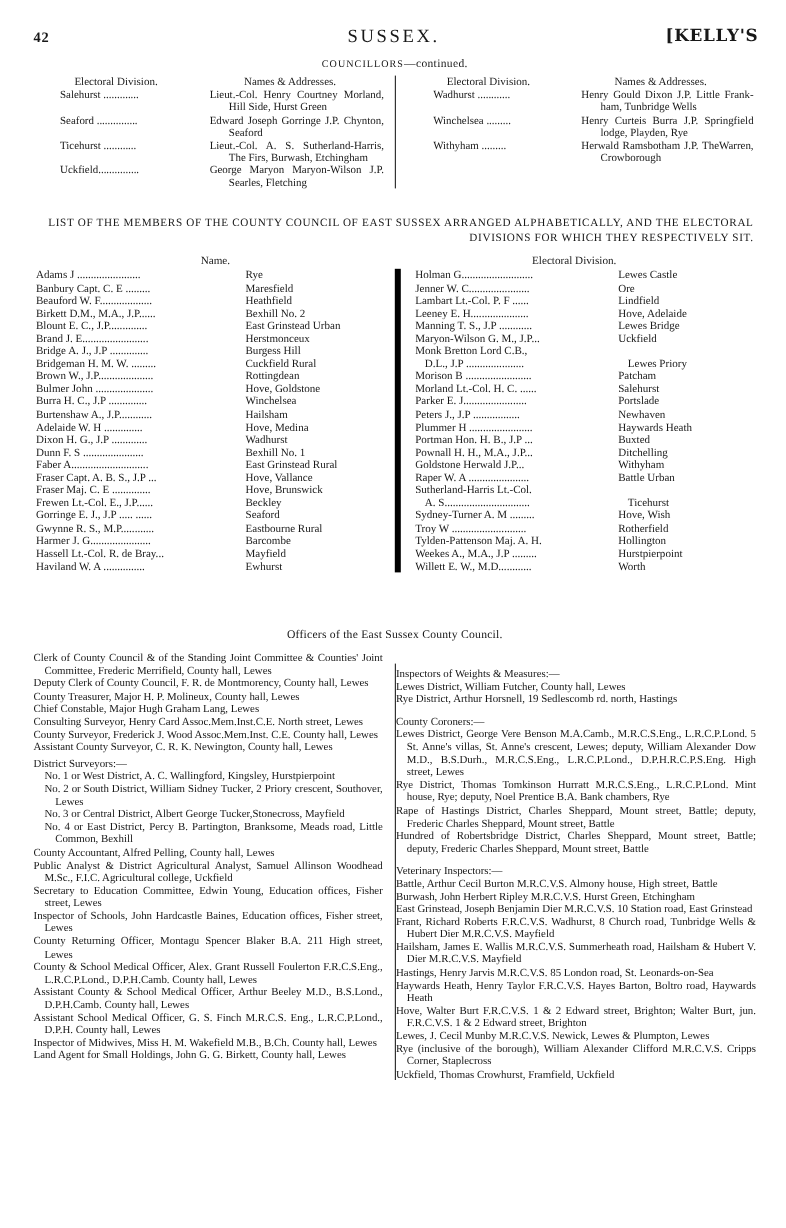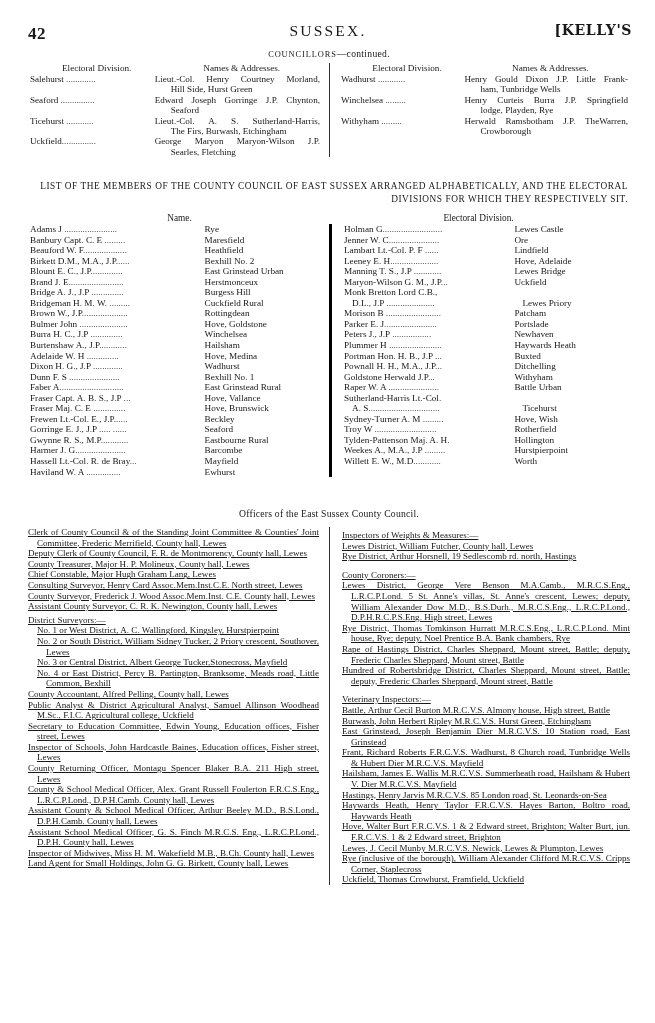--- a/index.html
+++ b/index.html
@@ -26,21 +26,21 @@
   
   .running-head {
     position: absolute;
     left: 28px; top: 22px;
     width: 600px;
     height: 22px;
   }
   .folio {
     position: absolute;
     left: 0; top: 2px;
-    font-size: 17px;
+    font-size: 12px;
     font-weight: bold;
     letter-spacing: .5px;
   }
   .head-title {
     position: absolute;
     left: 0; right: 0; top: 0;
     text-align: center;
     font-size: 15.5px;
     letter-spacing: 2.2px;
     font-weight: normal;
@@ -95,20 +95,21 @@
     font-size: 9.1px;
     line-height: 10.4px;
     display: flex;
     margin-bottom: 0px;
   }
   .entry .div-name {
     width: 43%;
     white-space: nowrap;
     overflow: hidden;
     flex: none;
+    margin-left: 20px;
   }
   .entry .addr {
     width: 57%;
     text-align: justify;
     text-align-last: justify;
   }
   .entry .addr .l2 {
     display: block;
     text-align: left;
     text-align-last: left;
@@ -134,53 +135,53 @@
     font-size: 9.3px;
     margin-top: 7px;
     margin-bottom: 1px;
   }
   .members-heads .hl { width: 50%; text-align: center; }
   .members-heads .hr { width: 50%; text-align: center; }
 
   .members-cols { display: flex; }
   .members-cols .mcol { width: 50%; box-sizing: border-box; }
   .members-cols .mcol.left { padding-right: 8px; }
-  .members-cols .mcol.right { padding-left: 12px; border-left: 3px solid #000000; }
+  .members-cols .mcol.right { padding-left: 12px; border-left: 5px solid #000000; }
 
   .mrow {
     font-size: 9.2px;
     line-height: 10.55px;
     display: flex;
     white-space: nowrap;
   }
   .mrow .nm {
     width: 60%;
     overflow: hidden;
     flex: none;
   }
   .mrow .ed { width: 40%; flex: none; }
   .mrow.wrapped .nm { width: 100%; }
   .mrow.cont .nm { padding-left: 8px; }
 
   
   .officers-section {
     position: absolute;
-    left: 28px; top: 508px;
+    left: 28px; top: 524px;
     width: 602px;
   }
   .officers-title {
     text-align: center;
     font-size: 9.7px;
     letter-spacing: .2px;
     margin-bottom: 8px;
   }
   .officers-cols { display: flex; }
-  .officers-cols .ocol { width: 50%; box-sizing: border-box; text-decoration: underline; }
+  .officers-cols .ocol { width: 50%; box-sizing: border-box; }
   .officers-cols .ocol.left { padding-right: 10px; }
-  .officers-cols .ocol.right { padding-left: 12px; border-left: 1px solid #333; }
+  .officers-cols .ocol.right { border-left: 1px solid #333; margin-top: 10px; }
 
   .oitem {
     font-size: 9.05px;
     line-height: 10.6px;
     text-indent: 0;
     padding-left: 9px;
     text-indent: -9px;
     margin: 0;
     text-align: justify;
   }
@@ -404,20 +405,24 @@
             <div class="mrow wrapped">
               <span class="nm">Monk  Bretton  Lord  C.B.,</span>
             </div>
             <div class="mrow cont">
               <span class="nm">D.L., J.P .....................</span>
               <span class="ed">Lewes Priory</span>
             </div>
             <div class="mrow">
               <span class="nm">Morison B ........................</span>
               <span class="ed">Patcham</span>
+            </div>
+            <div class="mrow">
+              <span class="nm">Morland Lt.-Col. H. C.  ......</span>
+              <span class="ed">Salehurst</span>
             </div>
             <div class="mrow">
               <span class="nm">Parker E. J.......................</span>
               <span class="ed">Portslade</span>
             </div>
             <div class="mrow">
               <span class="nm">Peters J., J.P  .................</span>
               <span class="ed">Newhaven</span>
             </div>
             <div class="mrow">

